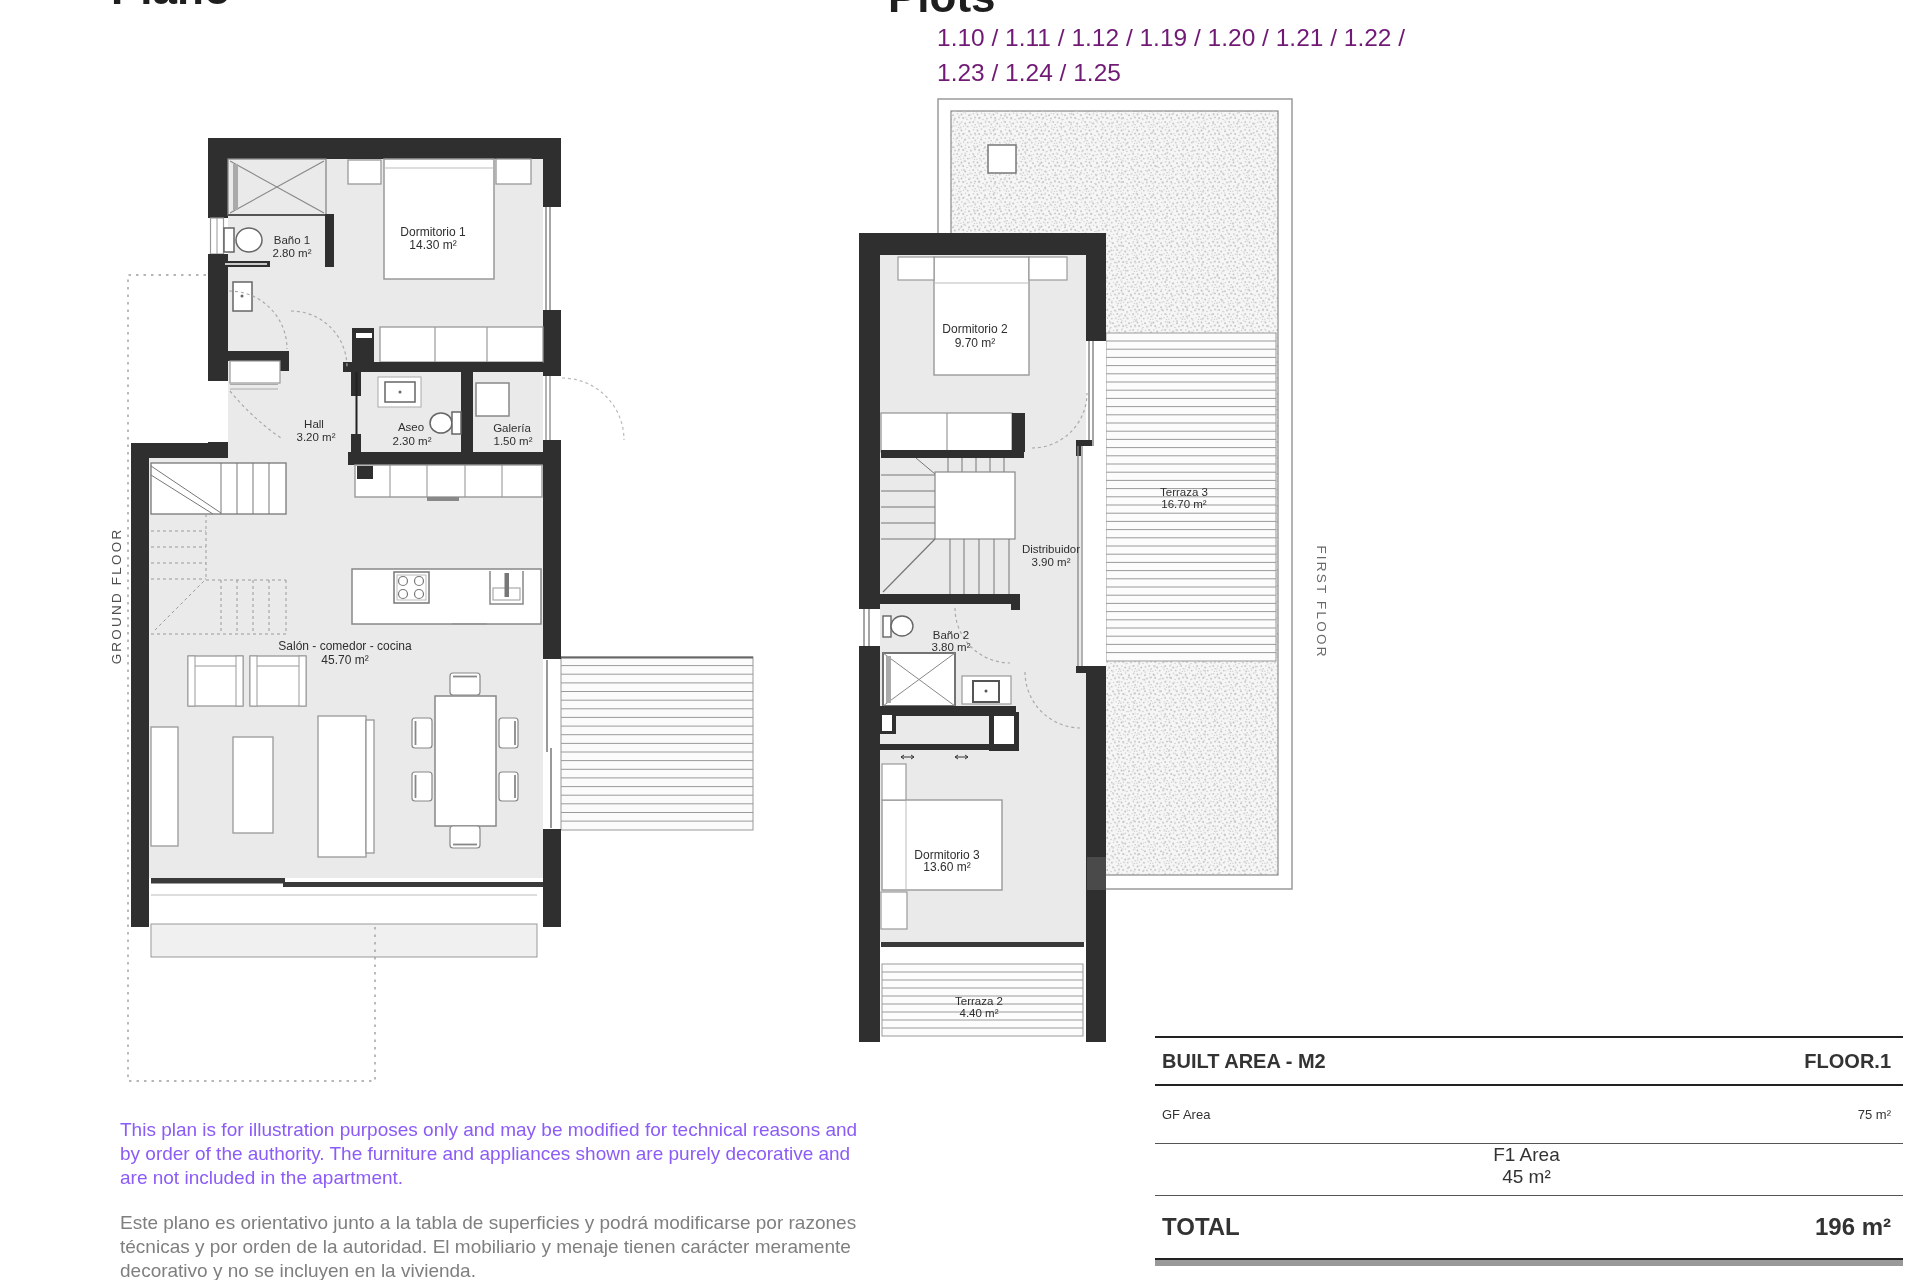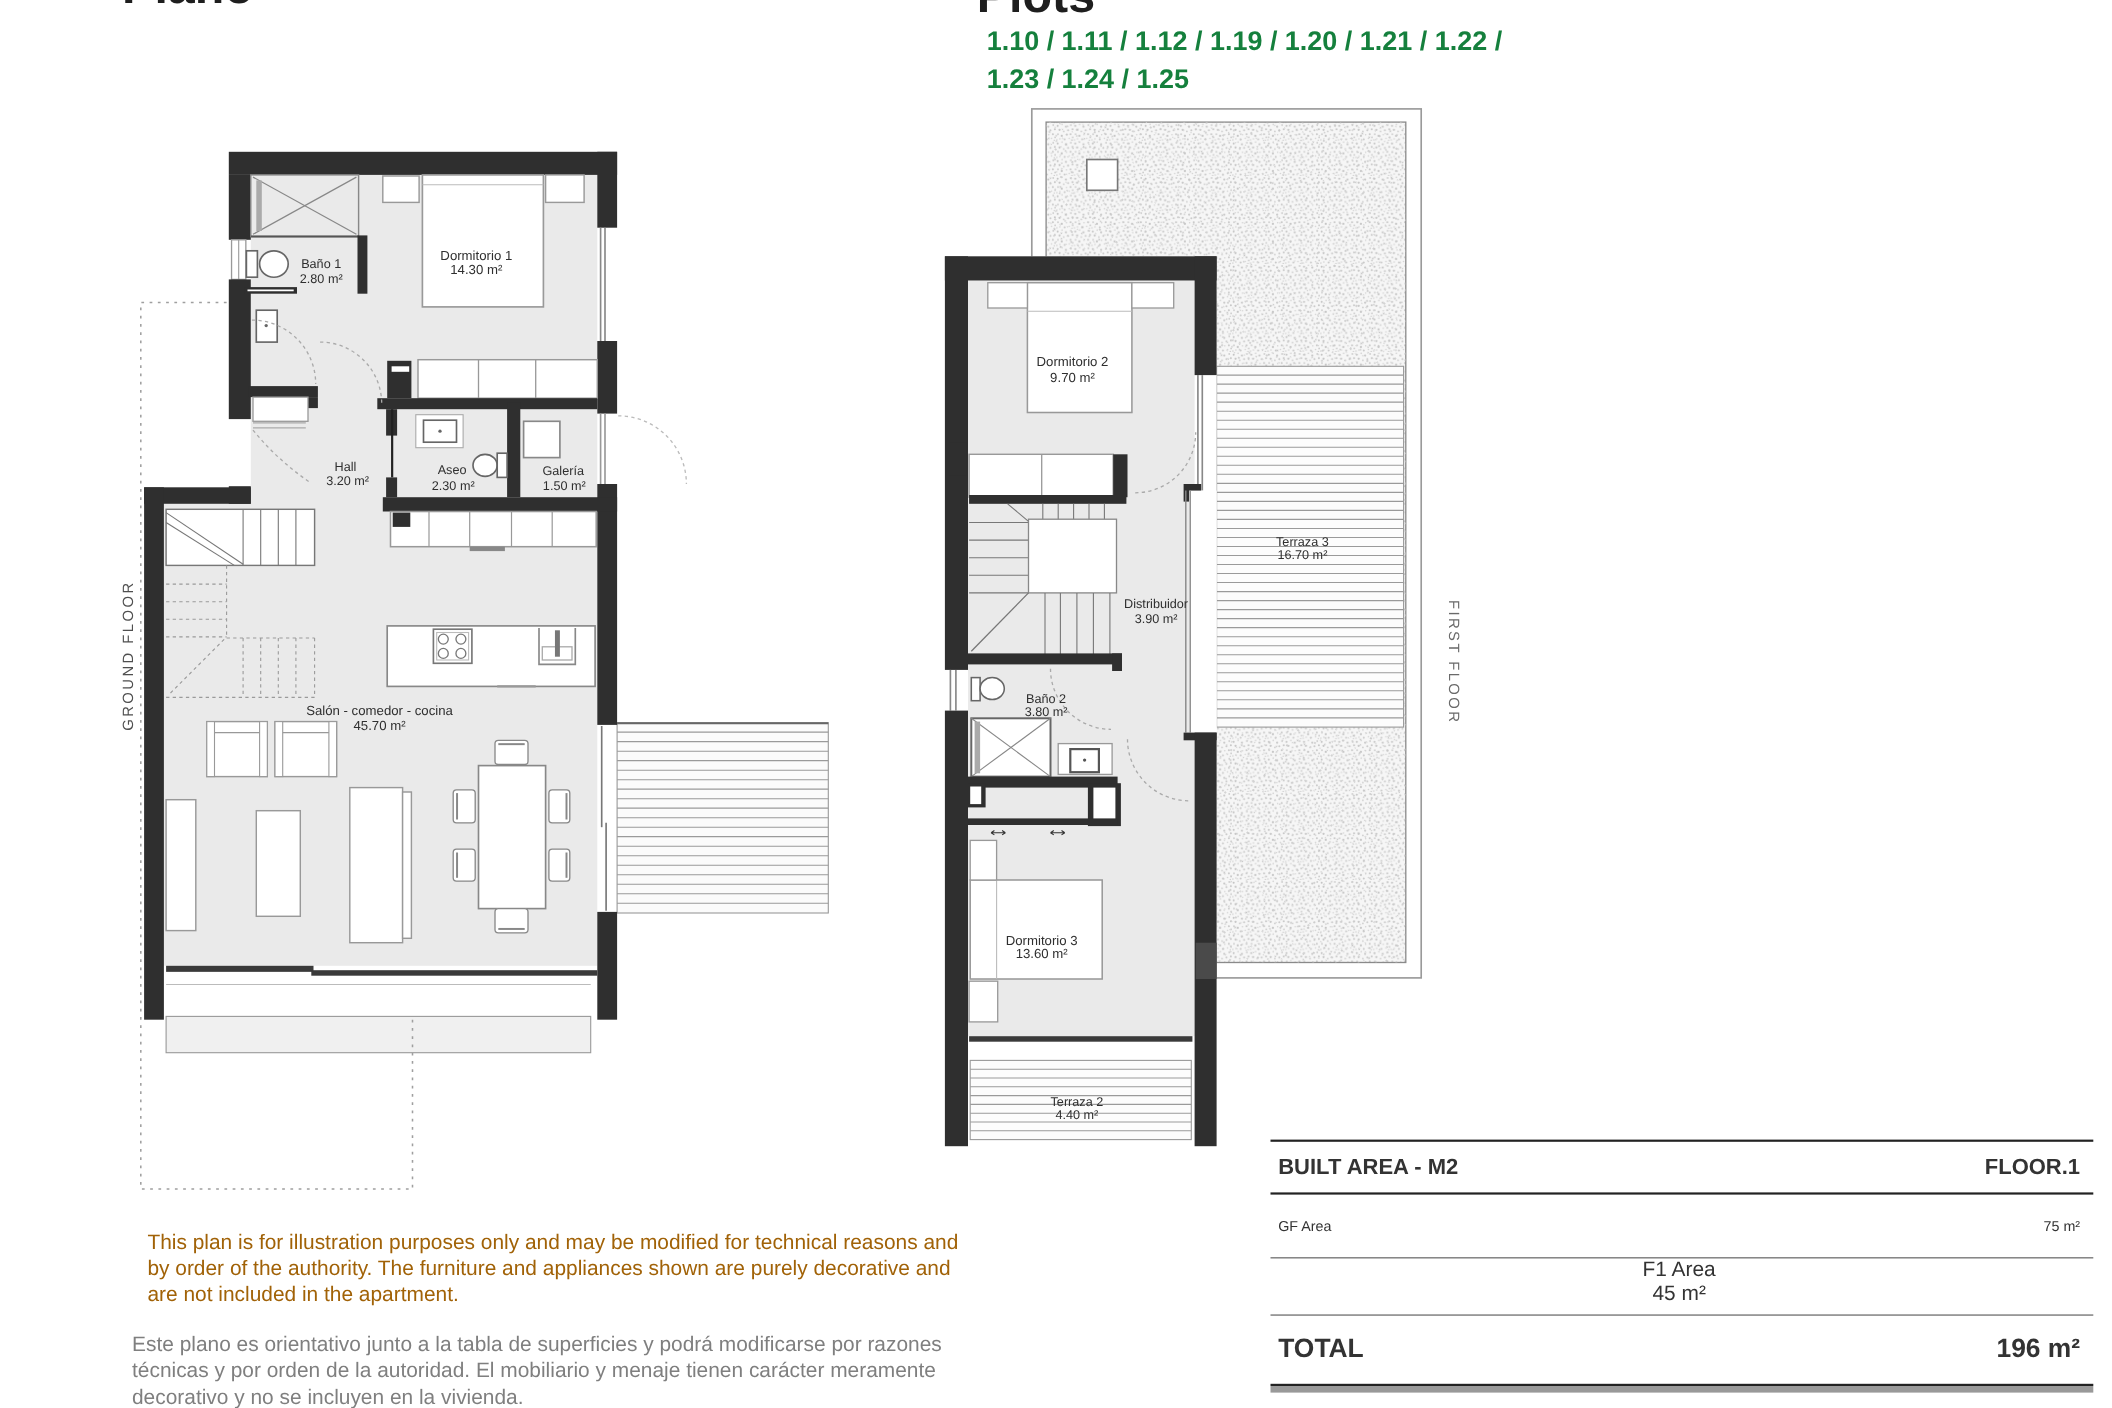--- a/index.html
+++ b/index.html
@@ -6,21 +6,21 @@
   body { font-family:"Liberation Sans", sans-serif; position:relative; -webkit-font-smoothing:antialiased; }
   .abs { position:absolute; }
 </style>
 </head>
 <body>
 
 <div class="abs" style="left:111px; top:-36px; font-size:44px; font-weight:bold; color:#1e1e1e;">Plano</div>
 
 <div class="abs" style="left:888px; top:-28px; font-size:44px; font-weight:bold; color:#1e1e1e;">Plots</div>
 
-<div class="abs" style="left:897px; top:20px; font-size:24.5px; line-height:35px; color:#15803d;font-weight:bold;">1.10&nbsp;/&nbsp;1.11&nbsp;/&nbsp;1.12&nbsp;/&nbsp;1.19&nbsp;/&nbsp;1.20&nbsp;/&nbsp;1.21&nbsp;/&nbsp;1.22&nbsp;/<br>1.23&nbsp;/&nbsp;1.24&nbsp;/&nbsp;1.25</div>
+<div class="abs" style="left:937px; top:20px; font-size:24.5px; line-height:35px; color:#701a75;">1.10&nbsp;/&nbsp;1.11&nbsp;/&nbsp;1.12&nbsp;/&nbsp;1.19&nbsp;/&nbsp;1.20&nbsp;/&nbsp;1.21&nbsp;/&nbsp;1.22&nbsp;/<br>1.23&nbsp;/&nbsp;1.24&nbsp;/&nbsp;1.25</div>
 
 <svg class="abs" style="left:0; top:0;" width="1920" height="1280" viewBox="0 0 1920 1280">
 <defs>
 <pattern id="peb" width="16" height="16" patternUnits="userSpaceOnUse">
   <rect width="16" height="16" fill="#f6f6f6"></rect>
   <circle cx="1.5" cy="2.5" r="0.9" fill="#c2c2c2"></circle>
   <circle cx="5.5" cy="1.2" r="0.7" fill="#cfcfcf"></circle>
   <circle cx="9" cy="3.2" r="1.0" fill="#c8c8c8"></circle>
   <circle cx="13.5" cy="1.8" r="0.8" fill="#cccccc"></circle>
   <circle cx="15" cy="5.5" r="0.9" fill="#c6c6c6"></circle>
@@ -469,21 +469,21 @@
         <text x="979" y="1017">4.40 m²</text>
 
 <text x="1184" y="496">Terraza 3</text>
         <text x="1184" y="508">16.70 m²</text>
 </g>
 
 <text x="1317" y="602" transform="rotate(90 1317 602)" font-family="Liberation Sans, sans-serif" font-size="13.5" fill="#6a6a6a" letter-spacing="2.2" text-anchor="middle">FIRST FLOOR</text>
 </g>
 </svg>
 
-<div class="abs" style="left:134px; top:1118px; width:860px; font-size:19px; line-height:24px; color:#a16207;">This plan is for illustration purposes only and may be modified for technical reasons and<br>by order of the authority. The furniture and appliances shown are purely decorative and<br>are not included in the apartment.</div>
+<div class="abs" style="left:120px; top:1118px; width:860px; font-size:19px; line-height:24px; color:#8b5cf6;">This plan is for illustration purposes only and may be modified for technical reasons and<br>by order of the authority. The furniture and appliances shown are purely decorative and<br>are not included in the apartment.</div>
 
 <div class="abs" style="left:120px; top:1211px; width:860px; font-size:19px; line-height:24px; color:#7f7f7f;">Este plano es orientativo junto a la tabla de superficies y podrá modificarse por razones<br>técnicas y por orden de la autoridad. El mobiliario y menaje tienen carácter meramente<br>decorativo y no se incluyen en la vivienda.</div>
 
 <div class="abs" style="left:1155px; top:1004px; width:748px; color:#333;">
 
   <div style="border-top:2px solid #222; border-bottom:2px solid #222; height:46px; display:flex; align-items:center; justify-content:space-between; font-size:20px; font-weight:bold; padding-left:7px; padding-right:12px;margin-top:32px;">
       <span>BUILT AREA - M2</span>
       <span>FLOOR.1</span>
     </div>
 

